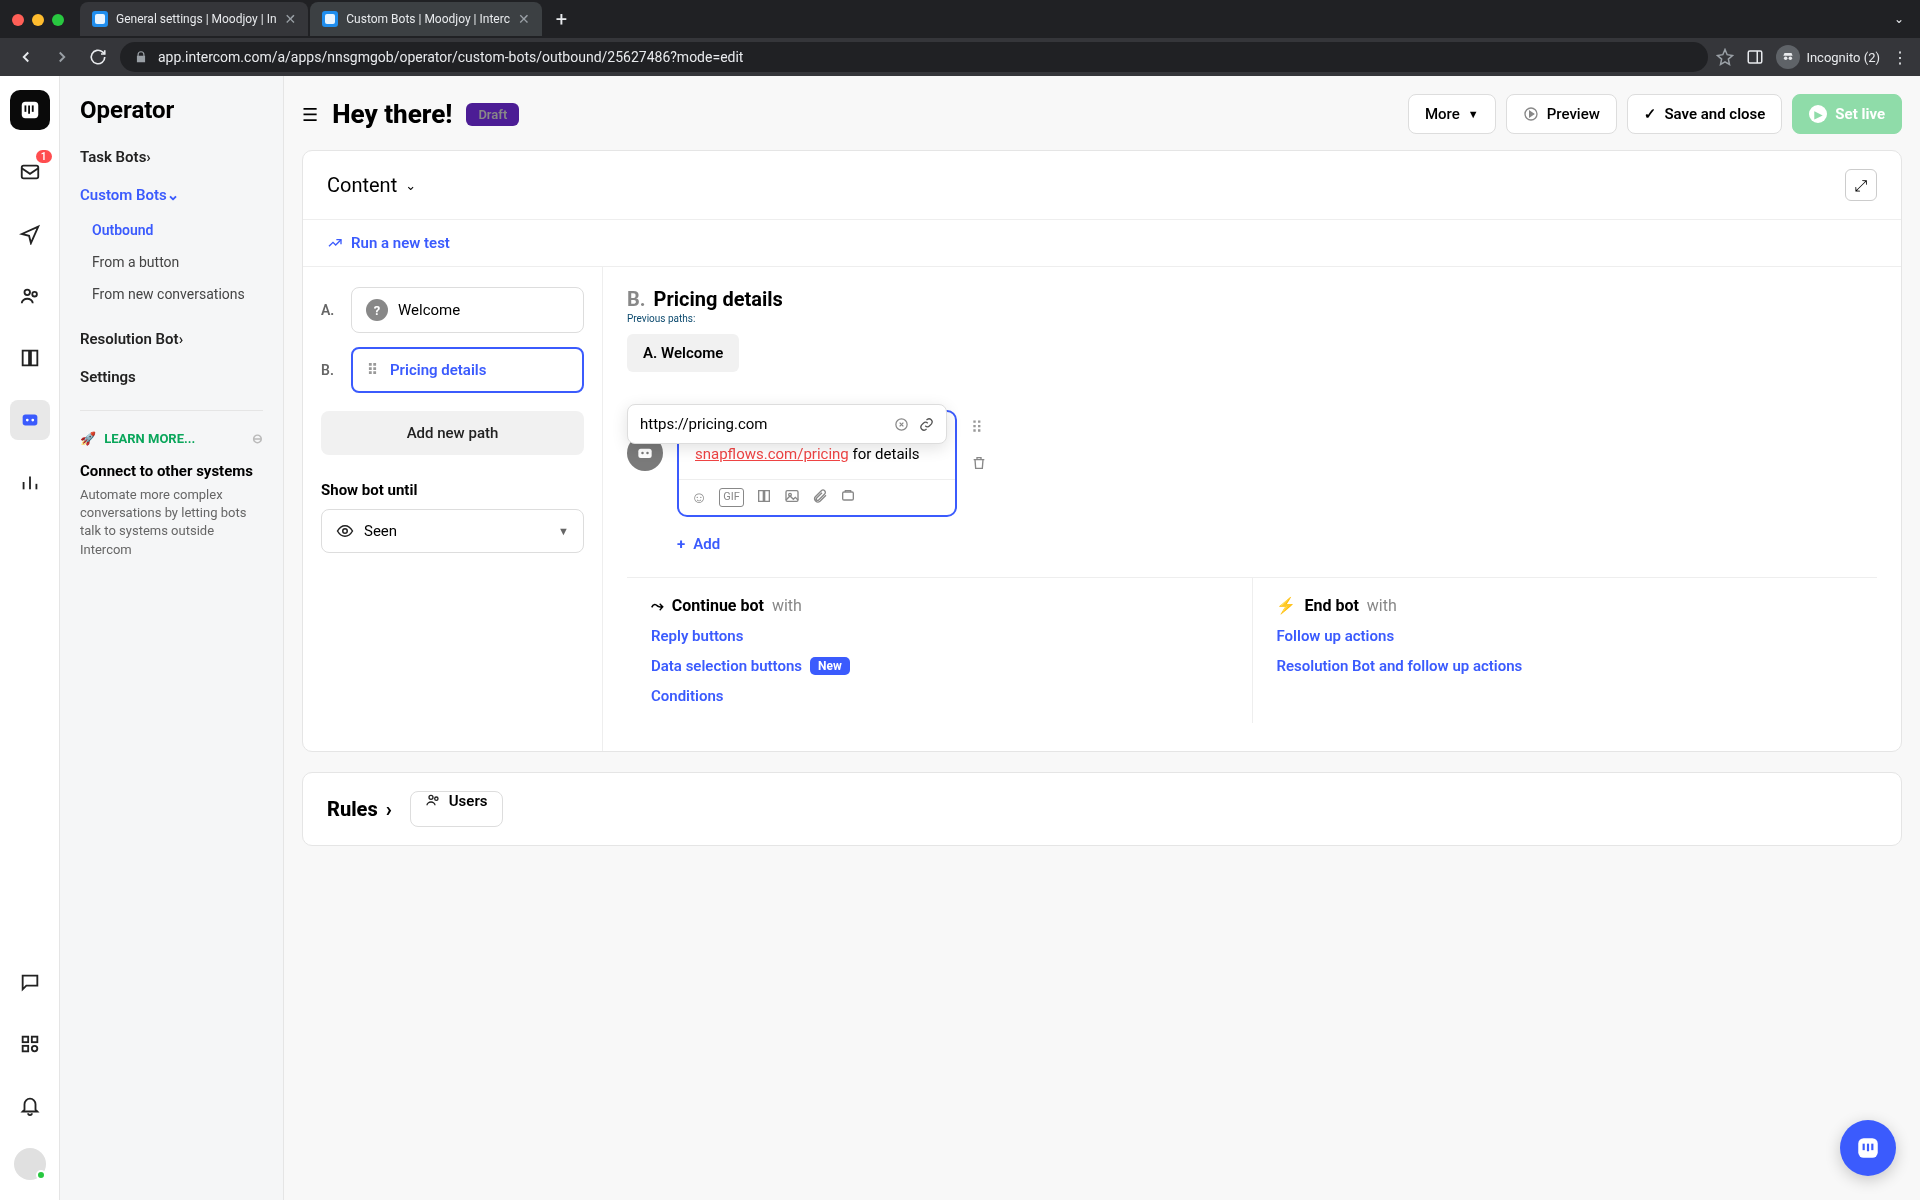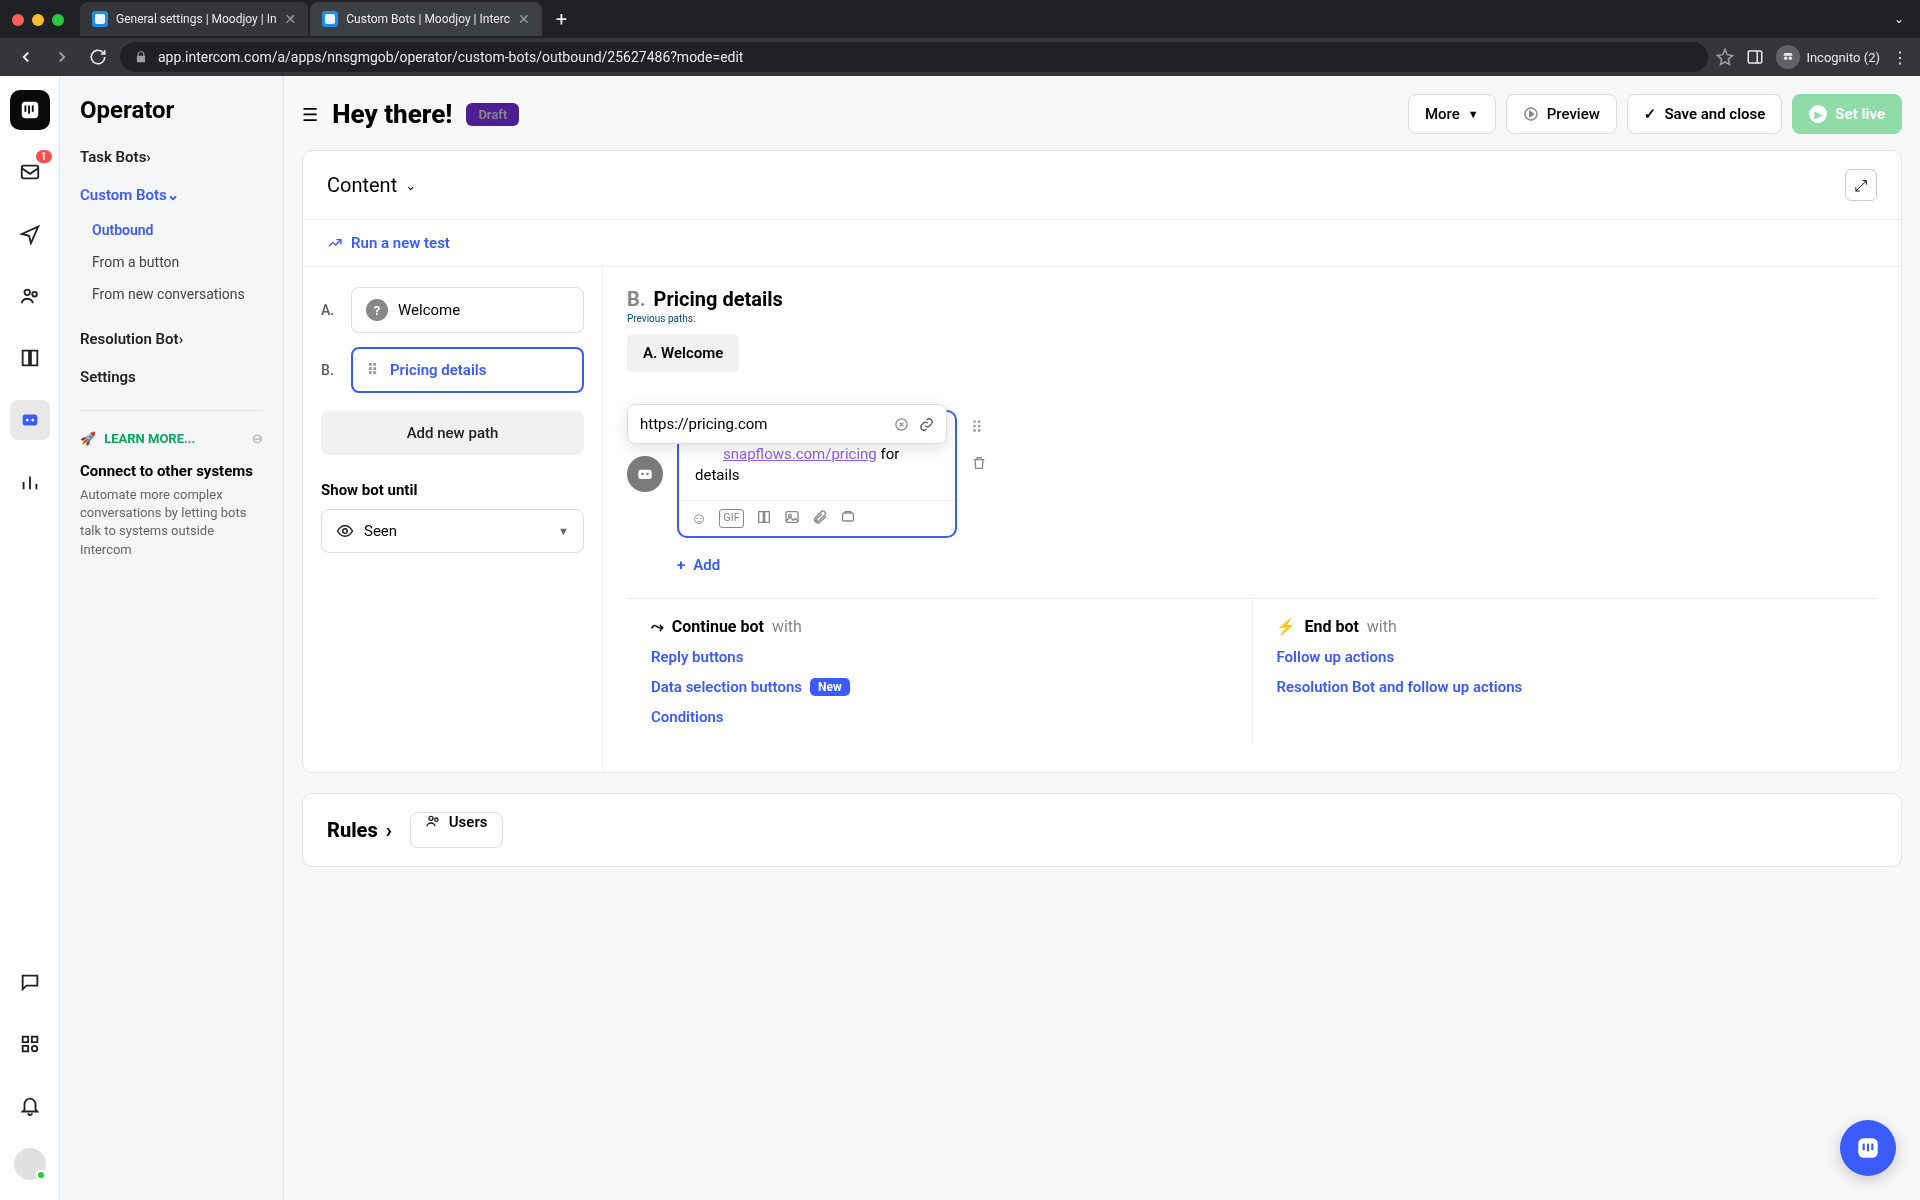--- a/index.html
+++ b/index.html
@@ -91,21 +91,21 @@
 .right-col { flex: 1; padding: 20px 24px 28px; position: relative; }
 .pd-title { font-size: 20px; font-weight: 700; display: flex; gap: 8px; }
 .pd-title-letter { color: #888; }
 .prev-paths-label { color: #0c4a6e; font-size: 10px; margin-top: 2px; }
 .prev-path-chip { display: inline-block; background: #f1f1f1; border-radius: 6px; padding: 10px 16px; font-size: 15px; font-weight: 600; margin-top: 10px; }
 
 .msg-block { margin-top: 38px; display: flex; gap: 14px; position: relative; }
 .bot-avatar { width: 36px; height: 36px; border-radius: 50%; background: #7a7a7a; color: #fff; display: flex; align-items: center; justify-content: center; align-self: flex-end; margin-bottom: 46px; }
 .msg-bubble { border: 2px solid #3b5bfd; border-radius: 10px; width: 280px; position: relative; background: #fff; }
 .msg-text { padding: 32px 16px 14px; font-size: 15px; line-height: 1.4; }
-.msg-link { color: #8b5cf6; text-decoration: underline; margin-left: 28px; }
+.msg-link { color: #ef4444; text-decoration: underline; }
 .msg-toolbar { border-top: 1px solid #eee; padding: 8px 12px; display: flex; gap: 12px; color: #888; }
 .tb-icon { cursor: pointer; font-size: 16px; }
 .msg-side { display: flex; flex-direction: column; gap: 18px; padding-top: 8px; color: #999; }
 .msg-side .drag-dots { cursor: grab; }
 .trash-icon { cursor: pointer; }
 
 .url-popover { position: absolute; top: -6px; left: -70px; width: 320px; height: 40px; background: #fff; border: 1px solid #ddd; border-radius: 8px; box-shadow: 0 4px 16px rgba(0,0,0,0.12); display: flex; align-items: center; padding: 0 12px; gap: 10px; z-index: 10; margin-left: 20px; }
 .url-popover input { border: none; outline: none; flex: 1; font-size: 15px; }
 .pop-btn { color: #888; cursor: pointer; font-size: 15px; }
 

